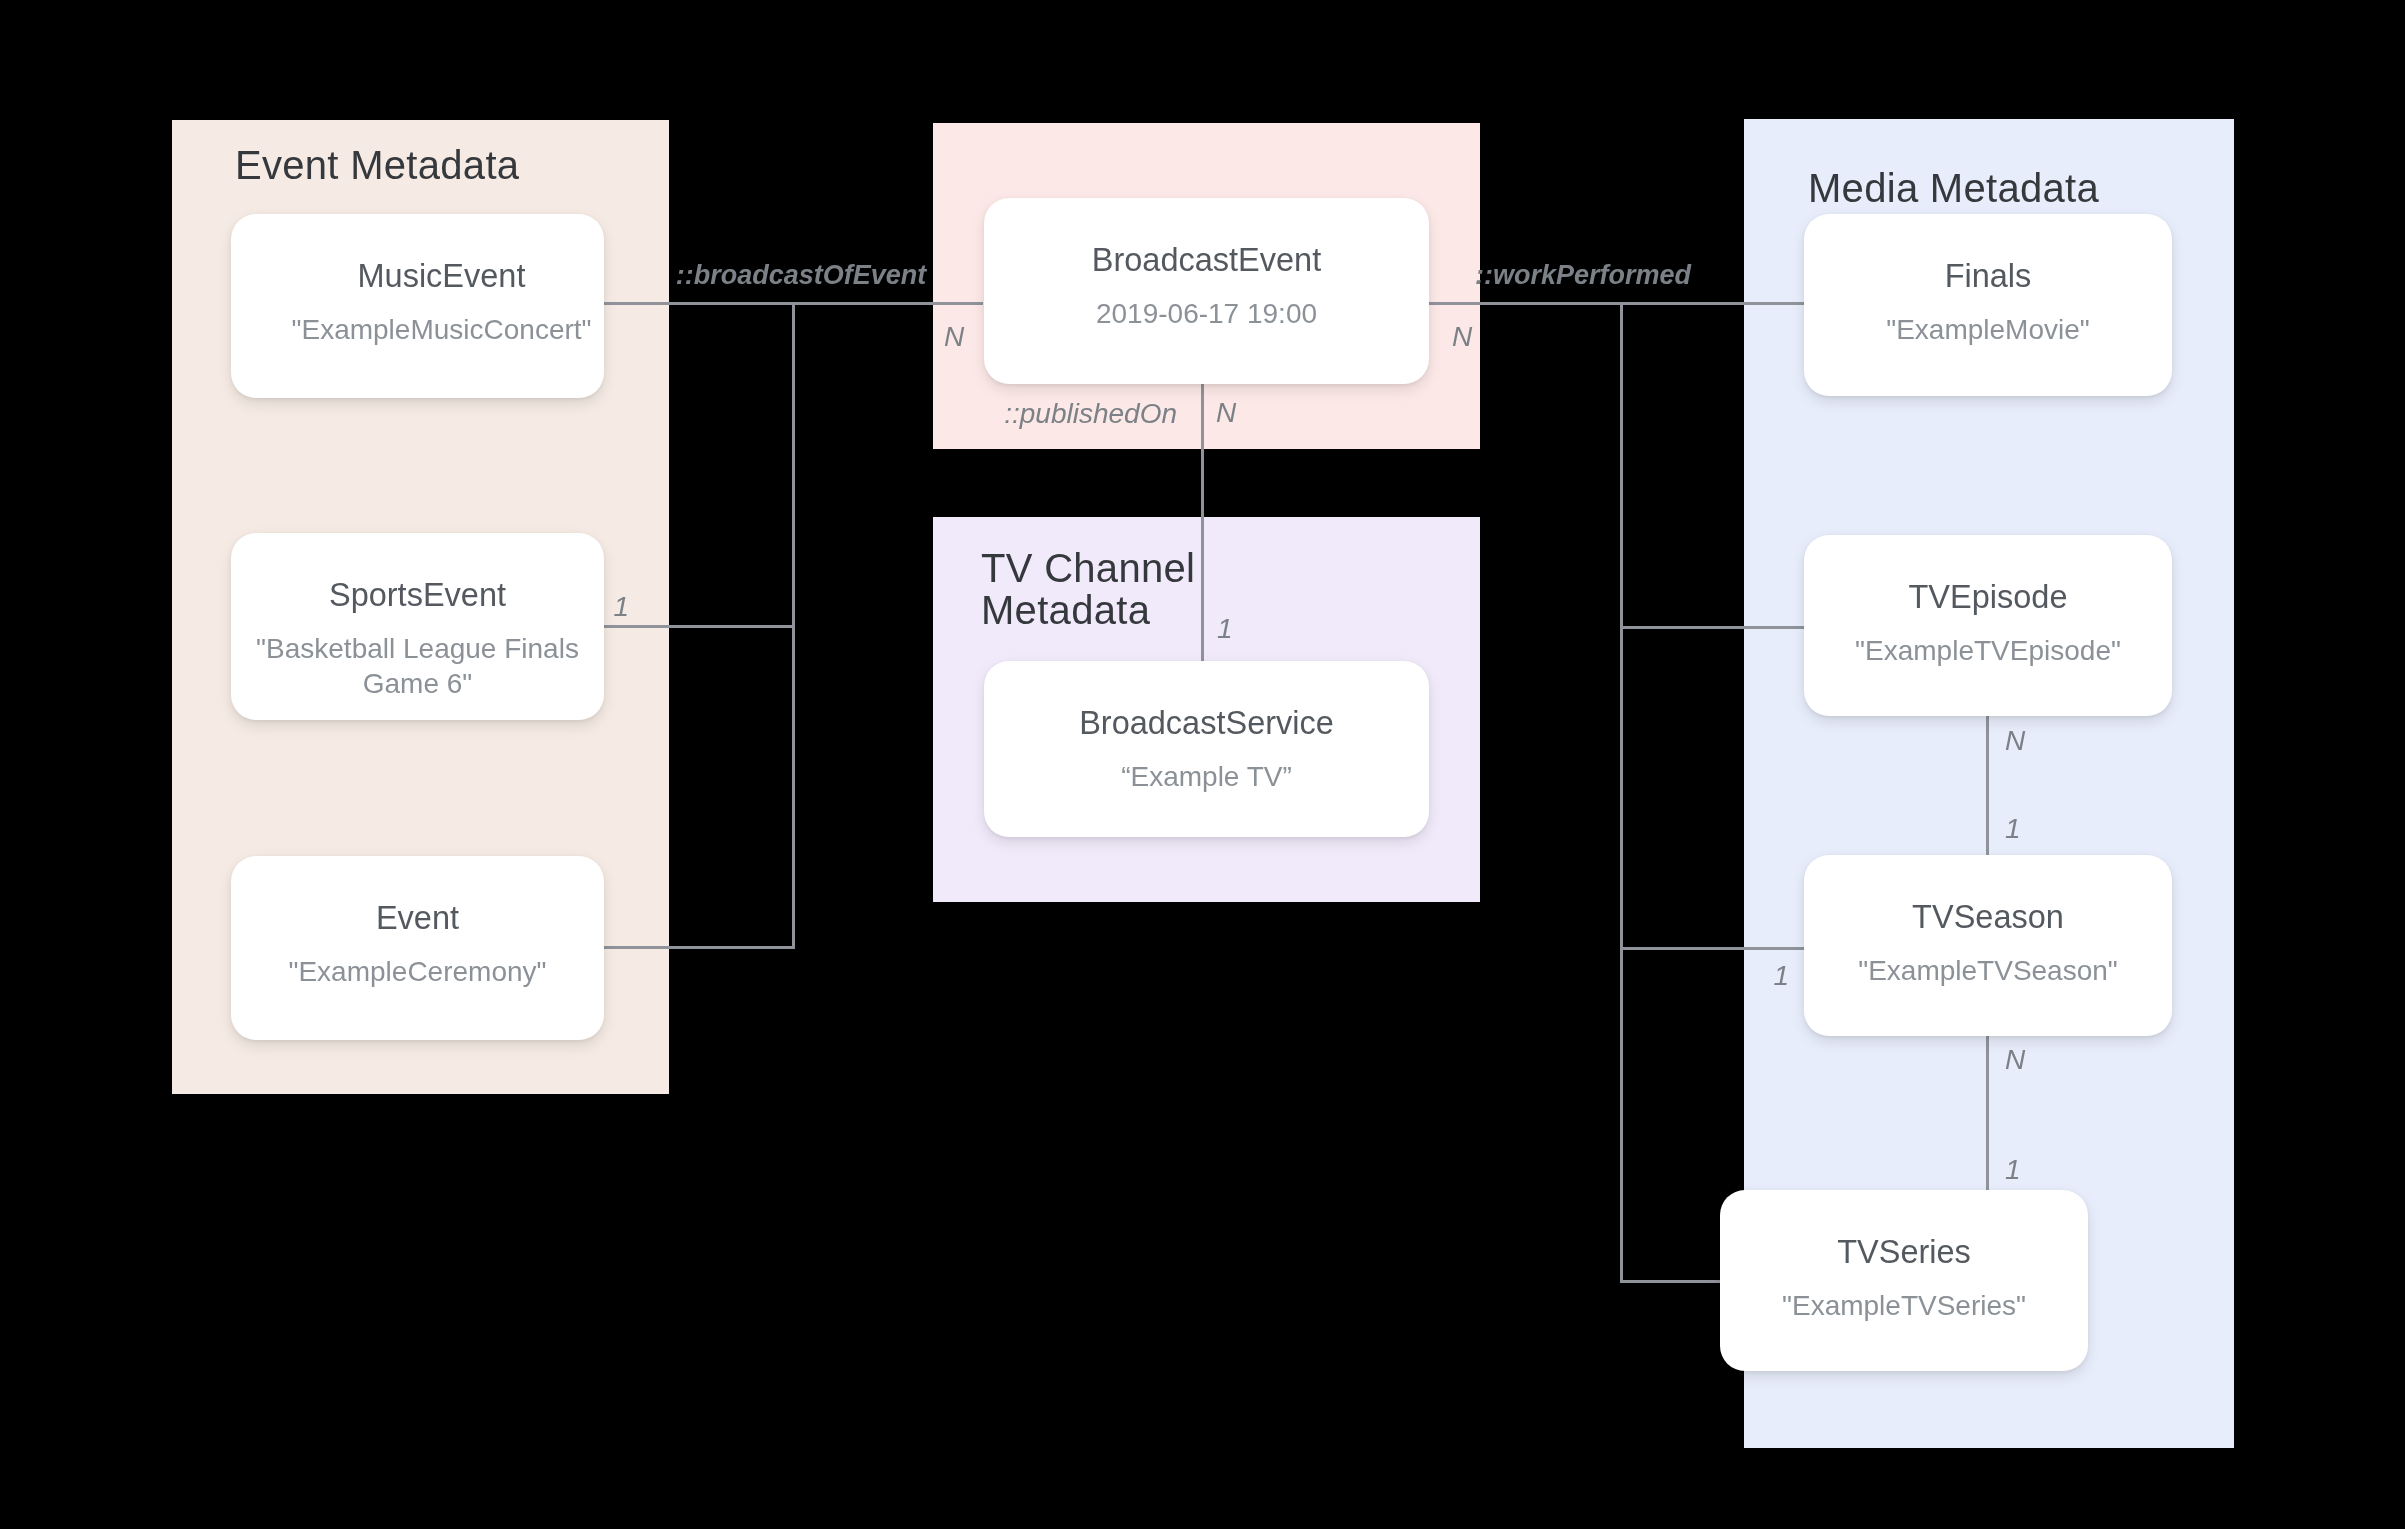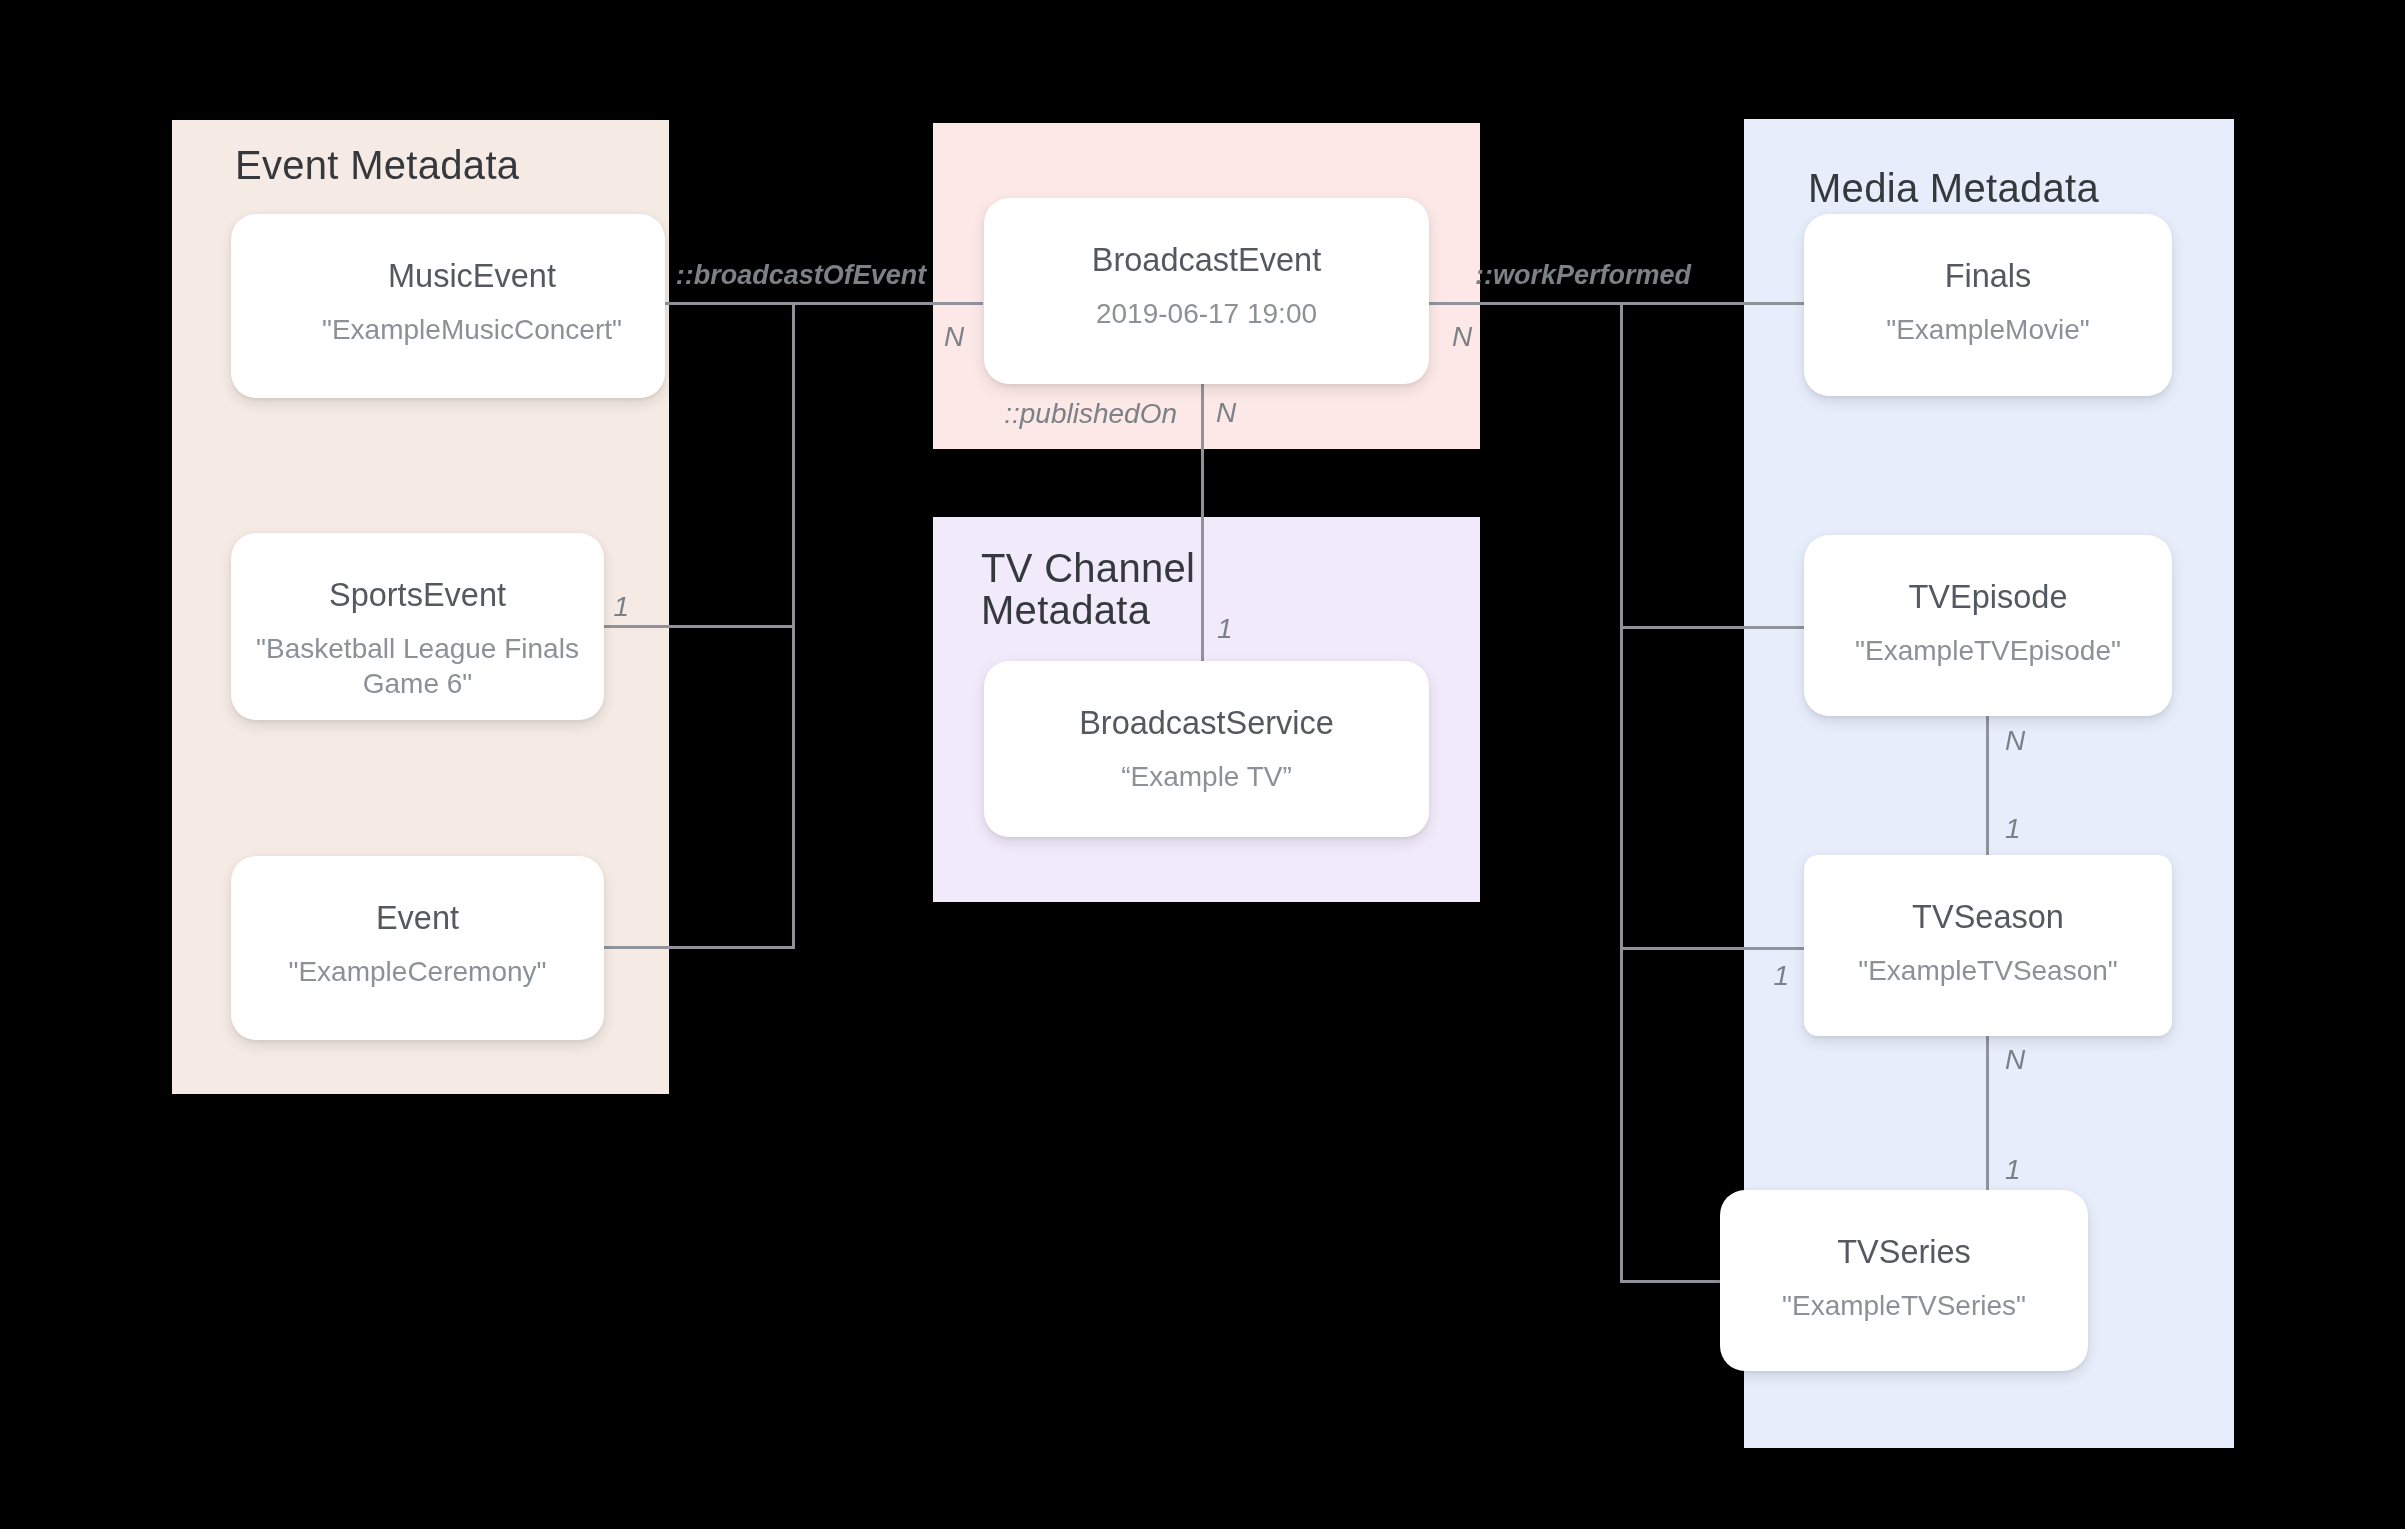--- a/index.html
+++ b/index.html
@@ -105,21 +105,21 @@
 
   <div class="edge h" style="left:1429px; top:302px; width:375px;"></div>
   <div class="edge v" style="left:1620px; top:302px; height:981px;"></div>
   <div class="edge h" style="left:1620px; top:626px; width:184px;"></div>
   <div class="edge h" style="left:1620px; top:947px; width:184px;"></div>
   <div class="edge h" style="left:1620px; top:1280px; width:184px;"></div>
 
   <div class="edge v" style="left:1986px; top:716px; height:139px;"></div>
   <div class="edge v" style="left:1986px; top:1035px; height:155px;"></div>
 
-  <div class="card" style="left:231px; top:214px; width:434px; height:184px;padding-left:48px;">
+  <div class="card" style="left:231px; top:214px; width:373px; height:184px;padding-left:48px;">
     <div class="card-type">MusicEvent</div>
     <div class="card-value">"ExampleMusicConcert"</div>
   </div>
 
   <div class="card" style="left:231px; top:533px; width:373px; height:187px;">
     <div class="card-type">SportsEvent</div>
     <div class="card-value">"Basketball League Finals Game 6"</div>
   </div>
 
   <div class="card" style="left:231px; top:856px; width:373px; height:184px;">
@@ -140,21 +140,21 @@
   <div class="card" style="left:1804px; top:214px; width:368px; height:182px;">
     <div class="card-type">Finals</div>
     <div class="card-value">"ExampleMovie"</div>
   </div>
 
   <div class="card" style="left:1804px; top:535px; width:368px; height:181px;">
     <div class="card-type">TVEpisode</div>
     <div class="card-value">"ExampleTVEpisode"</div>
   </div>
 
-  <div class="card" style="left:1804px; top:855px; width:368px; height:181px;border-radius:14px;">
+  <div class="card" style="left:1804px; top:855px; width:368px; height:181px;">
     <div class="card-type">TVSeason</div>
     <div class="card-value">"ExampleTVSeason"</div>
   </div>
 
   <div class="card" style="left:1720px; top:1190px; width:368px; height:181px;">
     <div class="card-type">TVSeries</div>
     <div class="card-value">"ExampleTVSeries"</div>
   </div>
 
   <div class="rel-label anchor-center" style="left:801px; top:260px;">::broadcastOfEvent</div>

